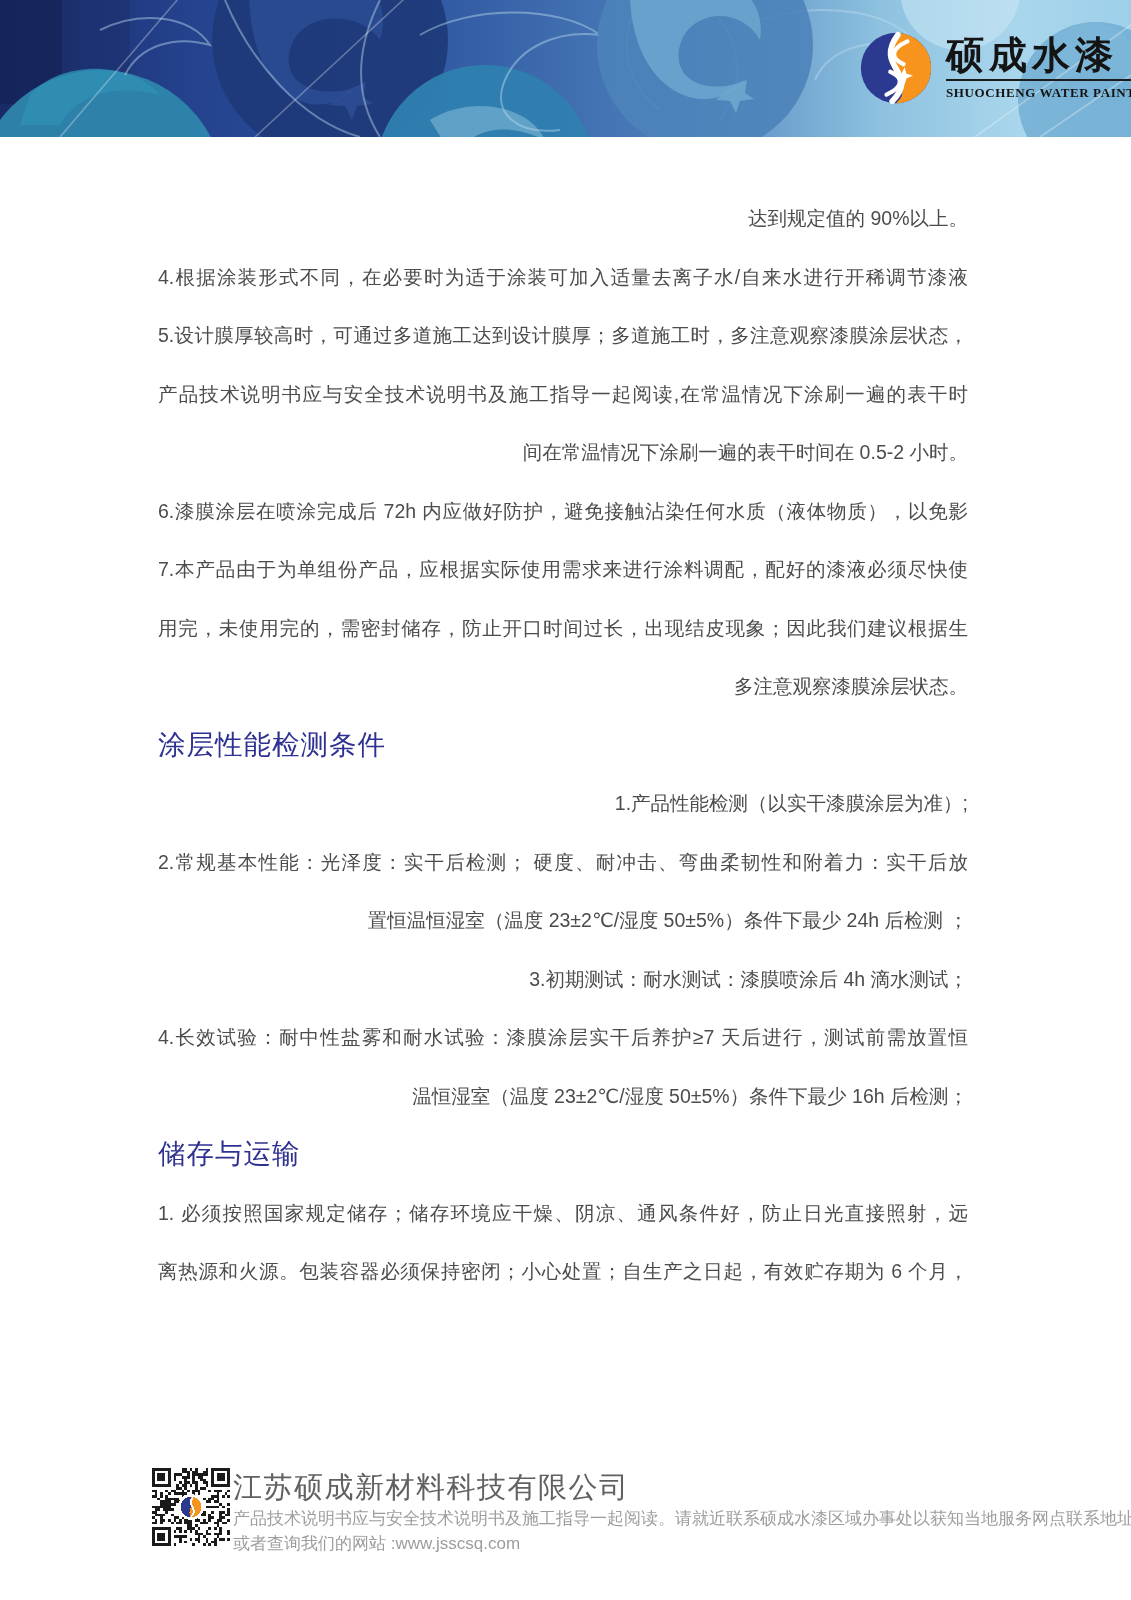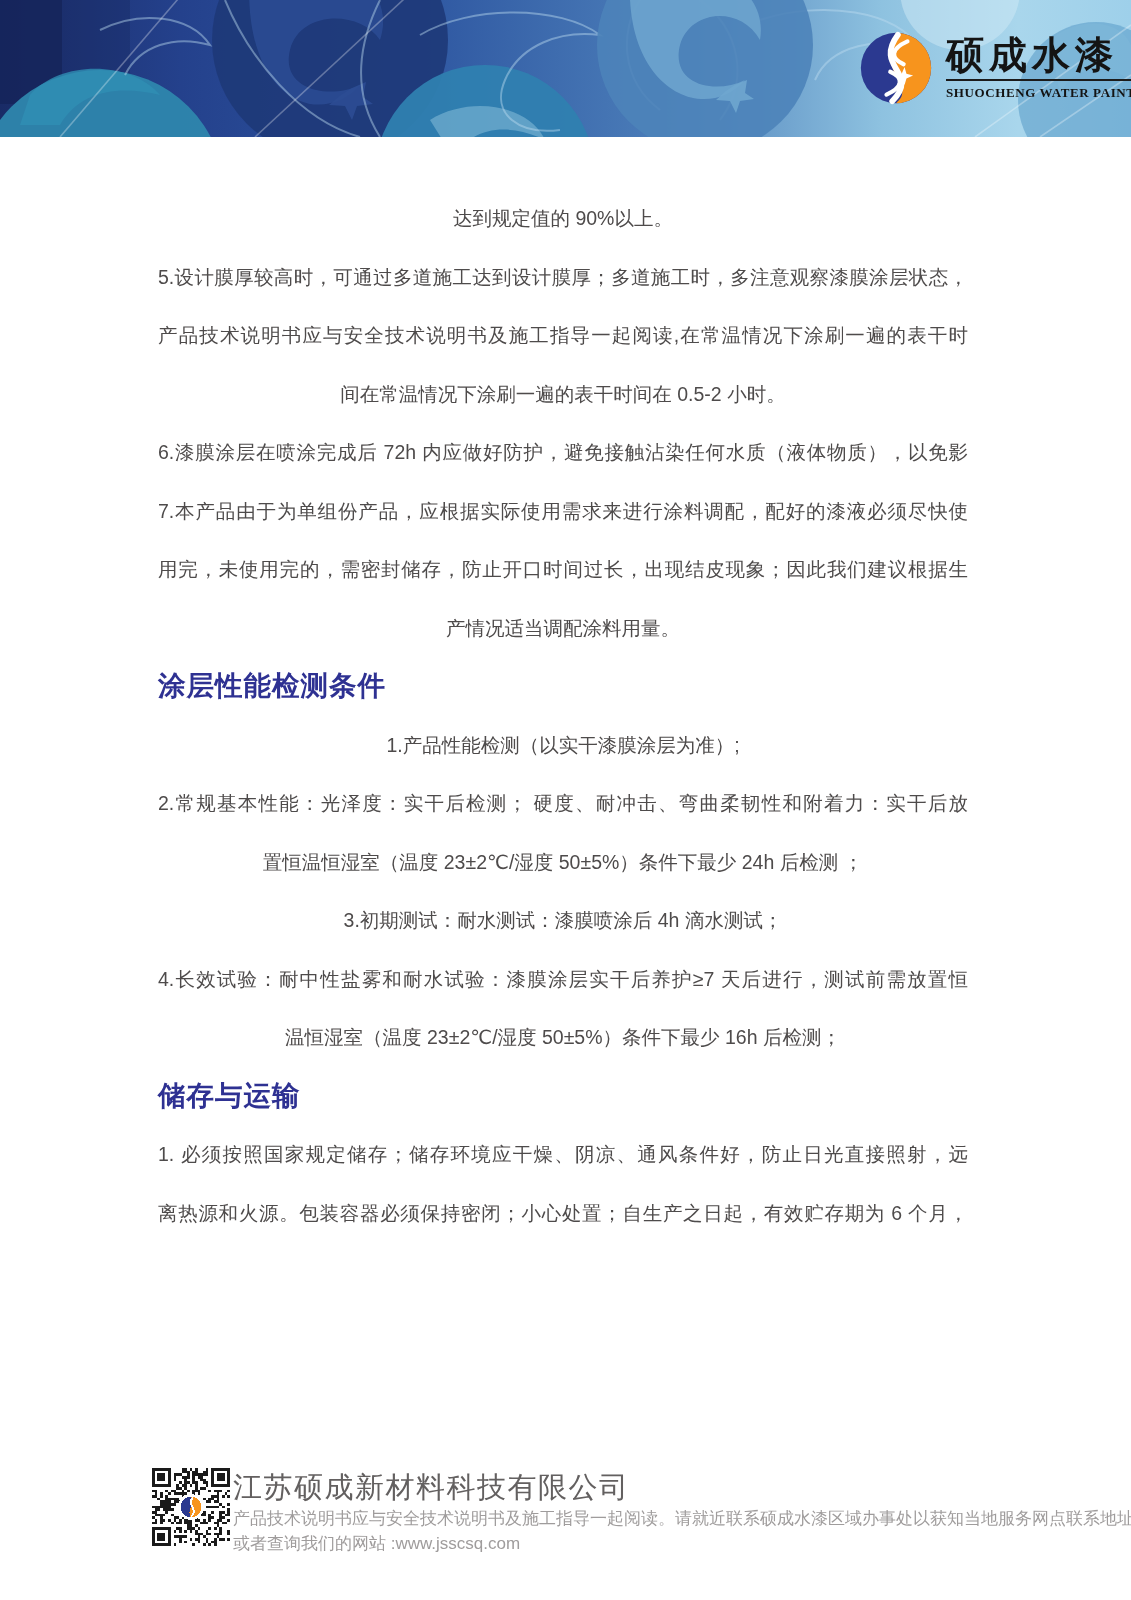--- a/index.html
+++ b/index.html
@@ -14,23 +14,23 @@
   .banner .pattern{position:absolute;left:0;top:0;width:1131px;height:137px;display:block}
   .brand{position:absolute;left:858px;top:30px;display:flex;align-items:center;gap:12px}
   .brand-mark{display:block}
   .brand-cn{font-family:"Liberation Serif","DejaVu Serif",serif;font-weight:bold;font-size:38px;letter-spacing:5px;color:#141414;line-height:1.1;white-space:nowrap}
   .brand-rule{height:2px;background:#1b1b1b;margin:3px 0 4px}
   .brand-en{font-family:"Liberation Serif","DejaVu Serif",serif;font-weight:bold;font-size:13px;letter-spacing:.6px;color:#141414;white-space:nowrap}
 
   
   #content{position:absolute;left:158px;top:137px;width:810px;padding-top:52px;
     color:#4e4b4b;font-size:19.5px}
-  #content .line{height:58.5px;line-height:58.5px;text-align:center}
+  #content .line{height:58.5px;line-height:58.5px;text-align:right}
   #content .line.fill{text-align:justify;text-align-last:justify}
-  #content .heading{height:58.5px;line-height:58.5px;font-size:27.5px;font-weight:700;letter-spacing:1px;color:#2e3192}
+  #content .heading{height:58.5px;line-height:58.5px;font-size:27.5px;font-weight:400;letter-spacing:1px;color:#2e3192}
 
   
   .f-qr{position:absolute;left:152px;top:1468px;width:78px;height:78px;display:block}
   .f-company{position:absolute;left:233px;top:1470px;font-size:29px;letter-spacing:1.5px;color:#636060;line-height:34px;white-space:nowrap}
   .f-notes{position:absolute;left:233px;top:1506px;font-size:17px;color:#9f9c9c;line-height:25px}
   .f-notes div{white-space:nowrap}
 </style>
 </head>
 <body>
 
@@ -87,27 +87,28 @@
       <div class="brand-text">
         <div class="brand-cn">硕成水漆</div>
         <div class="brand-rule"></div>
         <div class="brand-en">SHUOCHENG WATER PAINT</div>
       </div>
     </div>
   </header>
 
   <main id="content">
       <div class="line">达到规定值的 90%以上。</div>
+      <div class="line fill">4.根据涂装形式不同，在必要时为适于涂装可加入适量去离子水/自来水进行开稀调节漆液</div>
       <div class="line fill">5.设计膜厚较高时，可通过多道施工达到设计膜厚；多道施工时，多注意观察漆膜涂层状态，</div>
       <div class="line fill">产品技术说明书应与安全技术说明书及施工指导一起阅读,在常温情况下涂刷一遍的表干时</div>
       <div class="line">间在常温情况下涂刷一遍的表干时间在 0.5-2 小时。</div>
       <div class="line fill">6.漆膜涂层在喷涂完成后 72h 内应做好防护，避免接触沾染任何水质（液体物质），以免影</div>
       <div class="line fill">7.本产品由于为单组份产品，应根据实际使用需求来进行涂料调配，配好的漆液必须尽快使</div>
       <div class="line fill">用完，未使用完的，需密封储存，防止开口时间过长，出现结皮现象；因此我们建议根据生</div>
-      <div class="line">产情况适当调配涂料用量。</div>
+      <div class="line">多注意观察漆膜涂层状态。</div>
       <div class="heading">涂层性能检测条件</div>
       <div class="line">1.产品性能检测（以实干漆膜涂层为准）;</div>
       <div class="line fill">2.常规基本性能：光泽度：实干后检测； 硬度、耐冲击、弯曲柔韧性和附着力：实干后放</div>
       <div class="line">置恒温恒湿室（温度 23±2℃/湿度 50±5%）条件下最少 24h 后检测 ；</div>
       <div class="line">3.初期测试：耐水测试：漆膜喷涂后 4h 滴水测试；</div>
       <div class="line fill">4.长效试验：耐中性盐雾和耐水试验：漆膜涂层实干后养护≥7 天后进行，测试前需放置恒</div>
       <div class="line">温恒湿室（温度 23±2℃/湿度 50±5%）条件下最少 16h 后检测；</div>
       <div class="heading">储存与运输</div>
       <div class="line fill">1.  必须按照国家规定储存；储存环境应干燥、阴凉、通风条件好，防止日光直接照射，远</div>
       <div class="line fill">离热源和火源。包装容器必须保持密闭；小心处置；自生产之日起，有效贮存期为 6 个月，</div>

